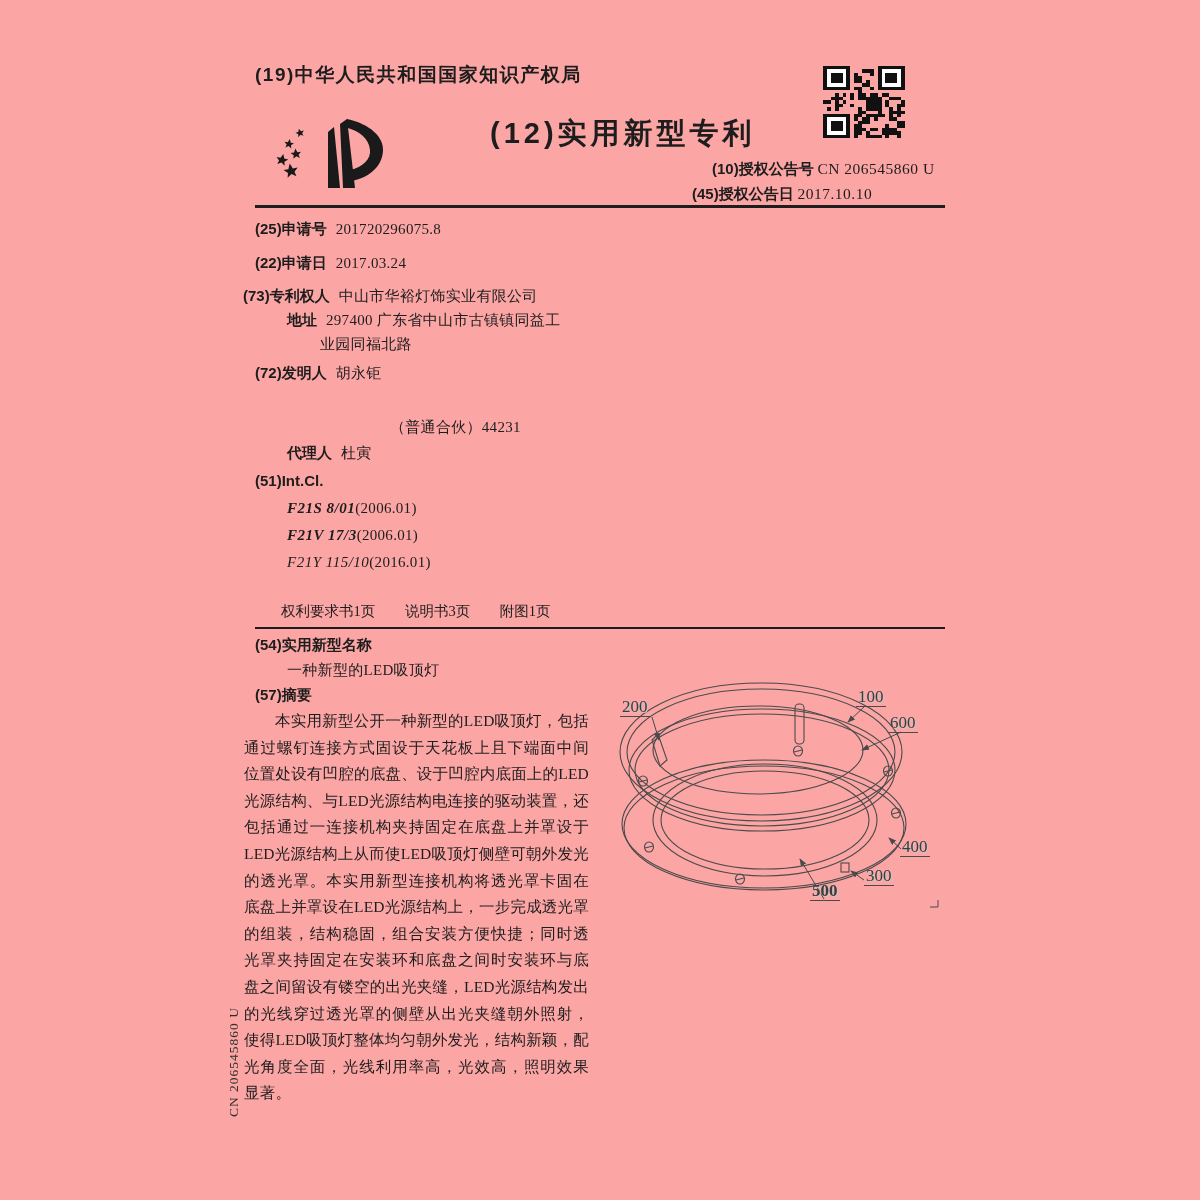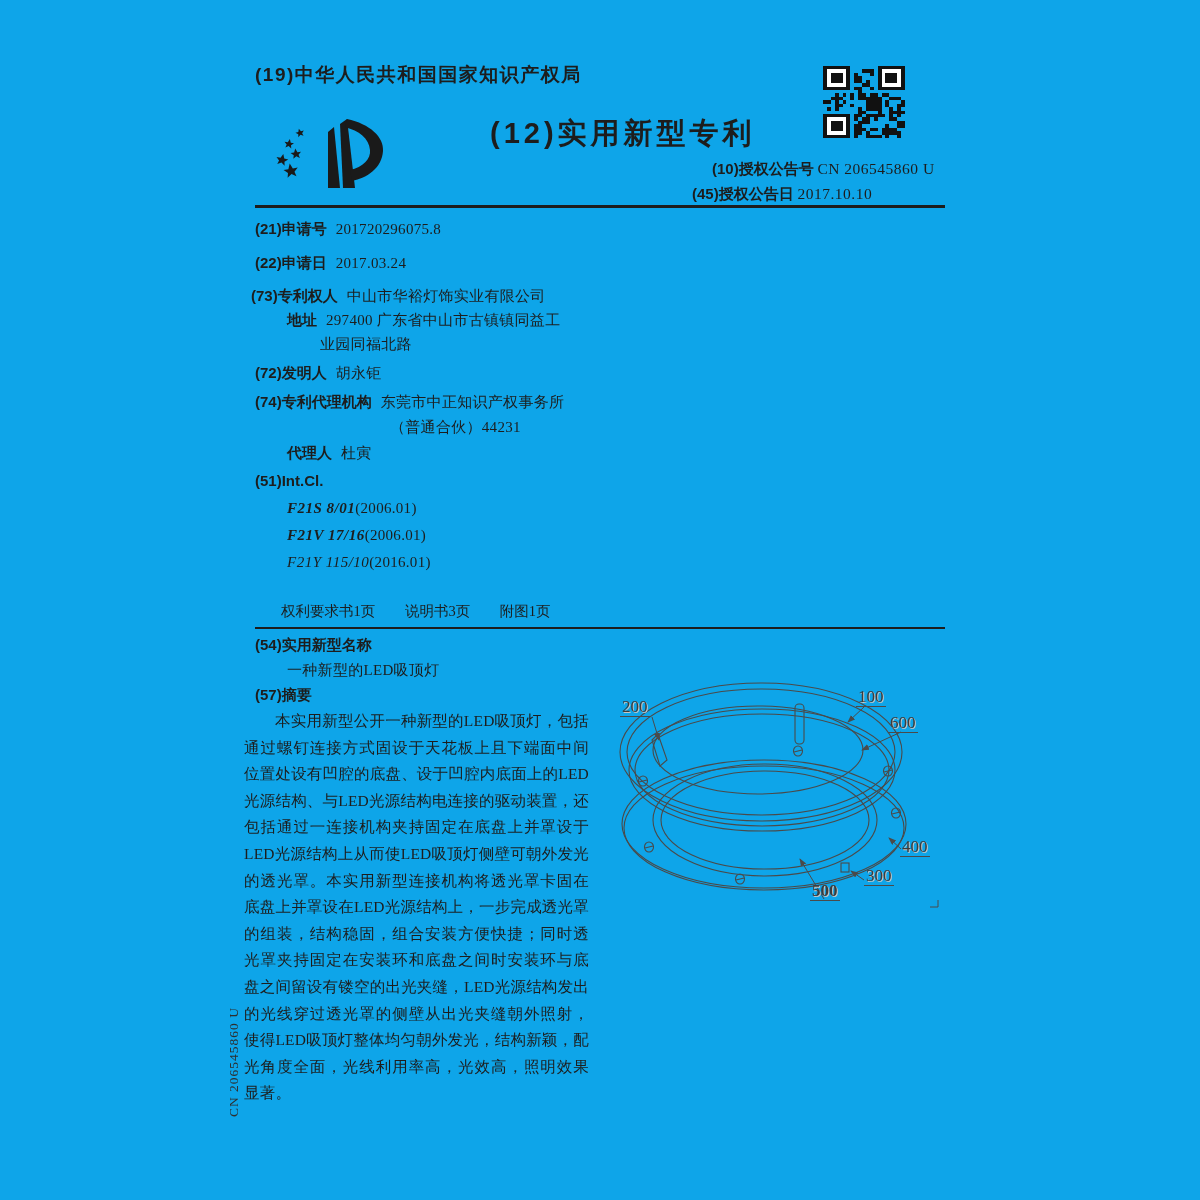--- a/index.html
+++ b/index.html
@@ -1,16 +1,16 @@
 <!DOCTYPE html>
 <html><head>
 <meta charset="utf-8">
 <style>
   html,body{margin:0;padding:0;background:#ffffff;}
-  #page{position:relative;width:1200px;height:1200px;background:#0ea5e9;overflow:hidden;
+  #page{position:relative;width:1200px;height:1200px;background:#fca5a5;overflow:hidden;
         color:#1d1d1d;font-family:"Liberation Serif","DejaVu Serif",serif;}
   .abs{position:absolute;}
   .hei{font-family:"Liberation Sans","DejaVu Sans",sans-serif;font-weight:bold;}
 
   .office{left:255px;top:62px;font-size:19px;letter-spacing:1.5px;}
   .doc-type{left:490px;top:114px;font-size:29px;letter-spacing:4px;}
   .pub-line{font-size:15px;white-space:nowrap;}
   .pub-line .lbl{font-size:15px;}
   .pub-line .val{font-size:15.5px;letter-spacing:.5px;}
   .rule{background:#1d1d1d;}
@@ -202,54 +202,51 @@
     <span class="val">CN 206545860 U</span>
   </div>
   <div class="abs pub-line" style="left:692px;top:185px;">
     <span class="lbl hei">(45)授权公告日</span>
     <span class="val">2017.10.10</span>
   </div>
 
   <div id="rule1" class="abs rule"></div>
 
   <div class="row" style="left:255px;top:220px;">
-    <span class="lbl">(21)申请号</span><span class="val">201720296075.8</span>
+    <span class="lbl">(25)申请号</span><span class="val">201720296075.8</span>
   </div>
   <div class="row" style="left:255px;top:254px;">
     <span class="lbl">(22)申请日</span><span class="val">2017.03.24</span>
   </div>
-  <div class="row" style="left:251px;top:287px;">
+  <div class="row" style="left:243px;top:287px;">
     <span class="lbl">(73)专利权人</span><span class="val">中山市华裕灯饰实业有限公司</span>
   </div>
   <div class="row" style="left:287px;top:311px;">
     <span class="lbl">地址</span><span class="val">297400 广东省中山市古镇镇同益工</span>
   </div>
   <div class="row" style="left:320px;top:335px;">
     <span class="val">业园同福北路</span>
   </div>
   <div class="row" style="left:255px;top:364px;">
     <span class="lbl">(72)发明人</span><span class="val">胡永钜</span>
   </div>
-  <div class="row" style="left:255px;top:393px;">
-    <span class="lbl">(74)专利代理机构</span><span class="val">东莞市中正知识产权事务所</span>
-  </div>
   <div class="row" style="left:390px;top:418px;">
     <span class="val">（普通合伙）44231</span>
   </div>
   <div class="row" style="left:287px;top:444px;">
     <span class="lbl">代理人</span><span class="val">杜寅</span>
   </div>
   <div class="row" style="left:255px;top:472px;">
     <span class="lbl">(51)Int.Cl.</span>
   </div>
   <div class="row" style="left:287px;top:500px;">
     <span class="cls-code cls-bold">F21S 8/01</span><span class="val">(2006.01)</span>
   </div>
   <div class="row" style="left:287px;top:527px;">
-    <span class="cls-code cls-bold">F21V 17/16</span><span class="val">(2006.01)</span>
+    <span class="cls-code cls-bold">F21V 17/3</span><span class="val">(2006.01)</span>
   </div>
   <div class="row" style="left:287px;top:554px;">
     <span class="cls-code">F21Y 115/10</span><span class="val">(2016.01)</span>
   </div>
 
   <div class="abs pages-info">
     <span>权利要求书1页</span>
     <span>说明书3页</span>
     <span>附图1页</span>
   </div>

